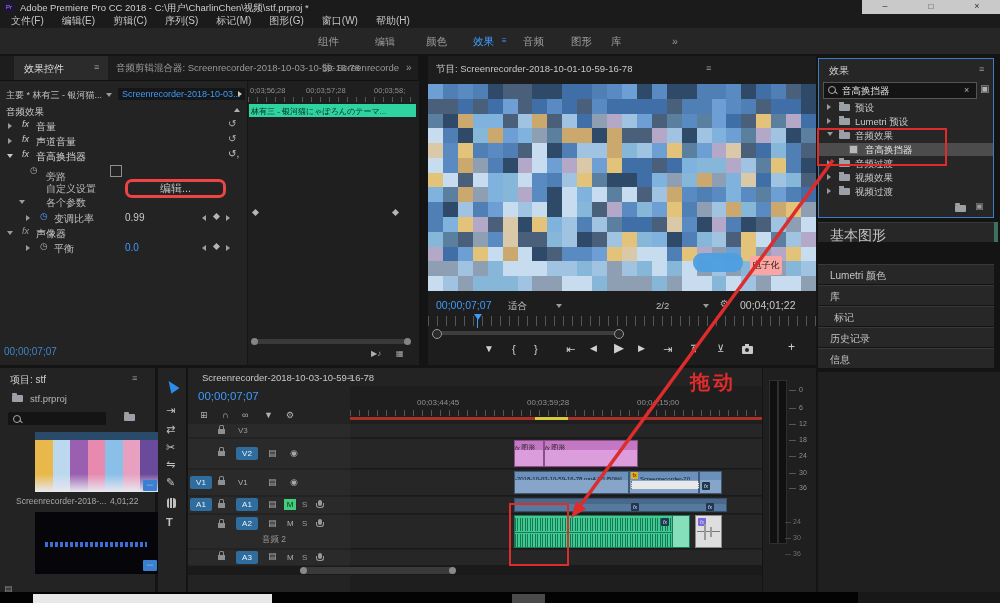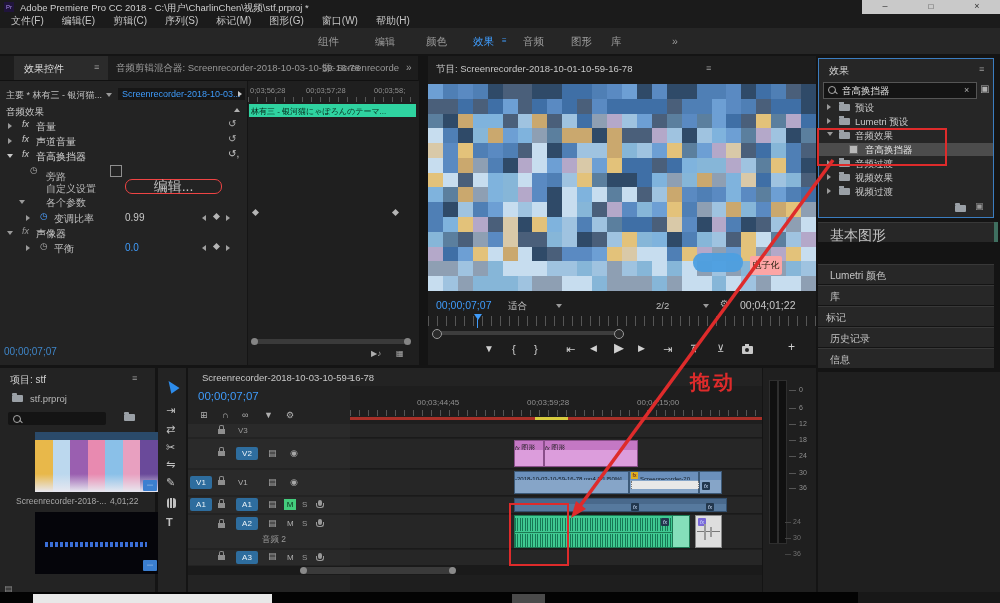--- a/index.html
+++ b/index.html
@@ -105,21 +105,21 @@
     <span class="tri-d" style="left:7px;top:98px;color:#c8c8c8"></span>
     <span class="t" style="left:22px;top:93px;font-size:9px;font-style:italic;color:#cfcfcf">fx</span>
     <span class="t" style="left:36px;top:94px;color:#d5d5d5">音高换挡器</span>
     <span class="t" style="left:228px;top:92px;font-size:10px;color:#c8c8c8">↺,</span>
 
     <span class="t" style="left:30px;top:109px;font-size:9px;color:#a8a8a8">◷</span>
     <span class="t" style="left:46px;top:114px;color:#b8b8b8">旁路</span>
     <div class="abs" style="left:110px;top:109px;width:10px;height:10px;border:1px solid #8f8f8f"></div>
 
     <span class="t" style="left:46px;top:126px;color:#b8b8b8">自定义设置</span>
-    <div class="abs" style="left:125px;top:123px;width:95px;height:13px;border:1px solid #ef4444;border-radius:7px;text-align:center;font-size:14px;line-height:13px;color:#c0c0c0">编辑...</div>
+    <div class="abs" style="left:125px;top:123px;width:95px;height:13px;border:3px solid #ef4444;border-radius:7px;text-align:center;font-size:11px;line-height:13px;color:#c0c0c0">编辑...</div>
 
     <span class="tri-d" style="left:19px;top:144px;color:#9a9a9a"></span>
     <span class="t" style="left:46px;top:140px;color:#b8b8b8">各个参数</span>
 
     <span class="tri-r" style="left:26px;top:159px;color:#9a9a9a"></span>
     <span class="t" style="left:40px;top:155px;font-size:9px;color:#4da0ff">◷</span>
     <span class="t" style="left:54px;top:156px;color:#c0c0c0">变调比率</span>
     <span class="t" style="left:125px;top:156px;color:#c8c8c8">0.99</span>
     <span class="tri-r" style="left:202px;top:159px;color:#a0a0a0;transform:rotate(180deg)"></span>
     <span class="kf" style="left:214px;top:158px"></span>
@@ -614,21 +614,21 @@
       <div style="position: absolute; left: 0px; top: 0px; width: 176px; height: 19px; background: rgb(39, 39, 39); border-top: 1px solid rgb(56, 56, 56);">
         <div style="position: absolute; left: 12px; top: 4px; font-size: 14px; color: rgb(196, 196, 196); white-space: nowrap;">基本图形</div>
       </div>
       <div style="position: absolute; left: 0px; top: 42px; width: 176px; height: 19px; background: rgb(39, 39, 39); border-top: 1px solid rgb(56, 56, 56);">
         <div style="position: absolute; left: 12px; top: 4px; font-size: 10px; color: rgb(196, 196, 196); white-space: nowrap;">Lumetri 颜色</div>
       </div>
       <div style="position: absolute; left: 0px; top: 63px; width: 176px; height: 19px; background: rgb(39, 39, 39); border-top: 1px solid rgb(56, 56, 56);">
         <div style="position: absolute; left: 12px; top: 4px; font-size: 10px; color: rgb(196, 196, 196); white-space: nowrap;">库</div>
       </div>
       <div style="position: absolute; left: 0px; top: 84px; width: 176px; height: 19px; background: rgb(39, 39, 39); border-top: 1px solid rgb(56, 56, 56);">
-        <div style="position: absolute; left: 8px; top: 4px; font-size: 10px; color: rgb(196, 196, 196); white-space: nowrap;">标记</div>
+        <div style="position: absolute; left: 16px; top: 4px; font-size: 10px; color: rgb(196, 196, 196); white-space: nowrap;">标记</div>
       </div>
       <div style="position: absolute; left: 0px; top: 105px; width: 176px; height: 19px; background: rgb(39, 39, 39); border-top: 1px solid rgb(56, 56, 56);">
         <div style="position: absolute; left: 12px; top: 4px; font-size: 10px; color: rgb(196, 196, 196); white-space: nowrap;">历史记录</div>
       </div>
       <div style="position: absolute; left: 0px; top: 126px; width: 176px; height: 19px; background: rgb(39, 39, 39); border-top: 1px solid rgb(56, 56, 56);">
         <div style="position: absolute; left: 12px; top: 4px; font-size: 10px; color: rgb(196, 196, 196); white-space: nowrap;">信息</div>
       </div>
     </div>
   <div class="abs" style="left:994px;top:222px;width:4px;height:20px;background:#3f6f60"></div>
   <div class="abs" style="left:818px;top:372px;width:182px;height:220px;background:#1f1f1f"></div>

